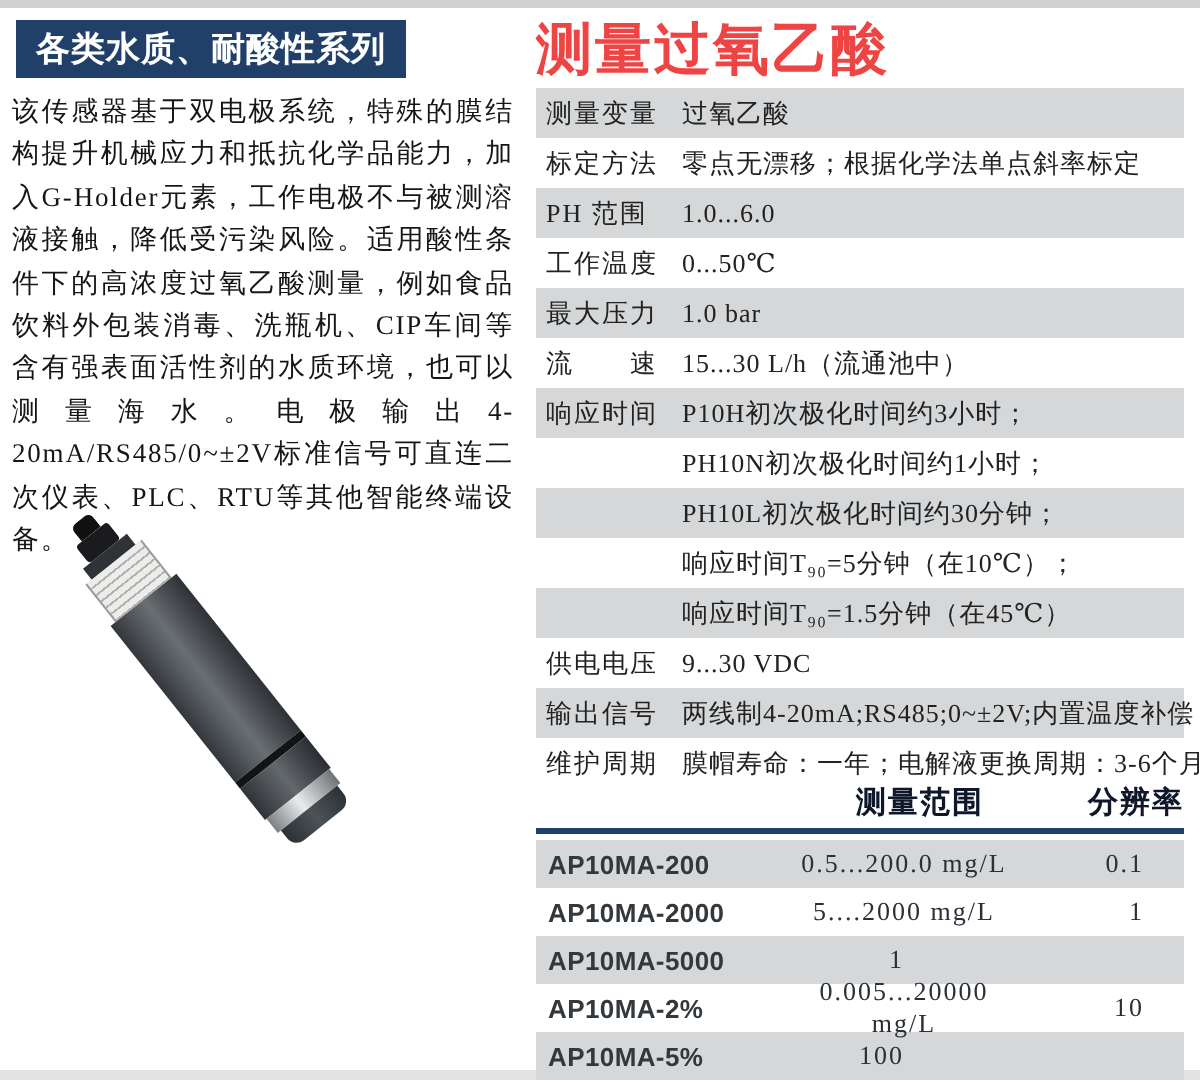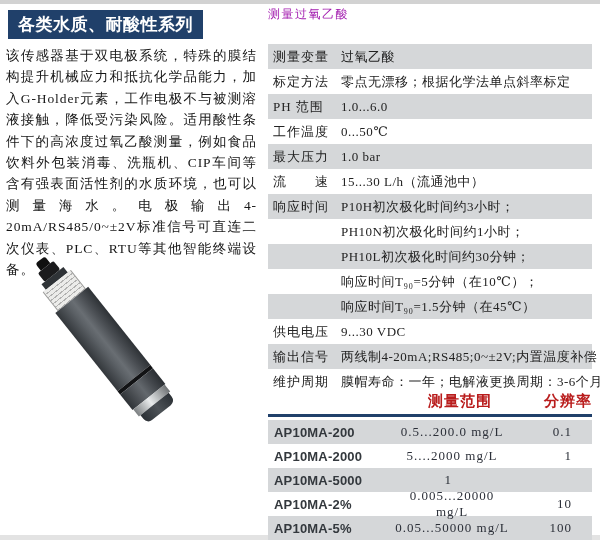--- a/index.html
+++ b/index.html
@@ -48,34 +48,34 @@
   .p-body2  { width:42px; height:20px;
     background:linear-gradient(to right,#2f3337,#55595e 35%,#63686d 50%,#45494e 75%,#2a2e32); }
   .p-metal  { width:40px; height:9px;
     background:linear-gradient(to right,#7c8082,#e9ebec 45%,#c9cccd 60%,#6f7274); }
   .p-tip    { width:36px; height:11px; border-radius:0 0 6px 6px;
     background:linear-gradient(to right,#2c3136,#4d5257 50%,#2c3136); }
 
   
   .right-title {
     position:absolute; left:268px; top:6px;
-    font-family:"Liberation Sans", sans-serif; font-weight:normal;
-    font-size:12px; color:#a21caf; letter-spacing:1.5px;
+    font-family:"Liberation Sans", sans-serif; font-weight:bold;
+    font-size:28px; color:#ef4444; letter-spacing:1.5px;
   }
   .spec-table { position:absolute; left:268px; top:44px; width:324px; }
   .spec-row { height:25px; display:flex; align-items:center; font-size:13px; color:#222; }
   .spec-row:nth-child(odd) { background:#d5d7d9; }
   .spec-label { flex:none; width:66px; padding-left:5px; letter-spacing:1px; white-space:pre; }
   .spec-value { padding-left:2px; letter-spacing:0.5px; white-space:nowrap; }
 
   .model-header {
     position:absolute; left:268px; top:391px; width:324px; height:21px;
     display:flex; align-items:center;
     font-family:"Liberation Sans", sans-serif; font-weight:bold;
-    font-size:15px; color:#b91c1c; letter-spacing:1px;
+    font-size:15px; color:#0f172a; letter-spacing:1px;
   }
   .mh-spacer { width:130px; }
   .mh-range  { flex:1; text-align:center; }
   .mh-res    { width:70px; text-align:right; }
   .model-rule { position:absolute; left:268px; top:414px; width:324px; height:3px; background:#20406a; }
   .model-table { position:absolute; left:268px; top:420px; width:324px; }
   .model-row { height:24px; display:flex; align-items:center; }
   .model-row:nth-child(odd) { background:#d5d7d9; }
   .model-name {
     flex:none; width:118px; padding-left:6px;
@@ -192,16 +192,15 @@
     <span class="model-name">AP10MA-5000</span>
     <span class="model-res">1</span>
   </div>
   <div class="model-row">
     <span class="model-name">AP10MA-2%</span>
     <span class="model-range">0.005...20000 mg/L</span>
     <span class="model-res">10</span>
   </div>
   <div class="model-row">
     <span class="model-name">AP10MA-5%</span>
-    <span class="model-range">0.05...50000 mg/L</span>
     <span class="model-res">100</span>
   </div>
 </div>
 
 </body></html>

